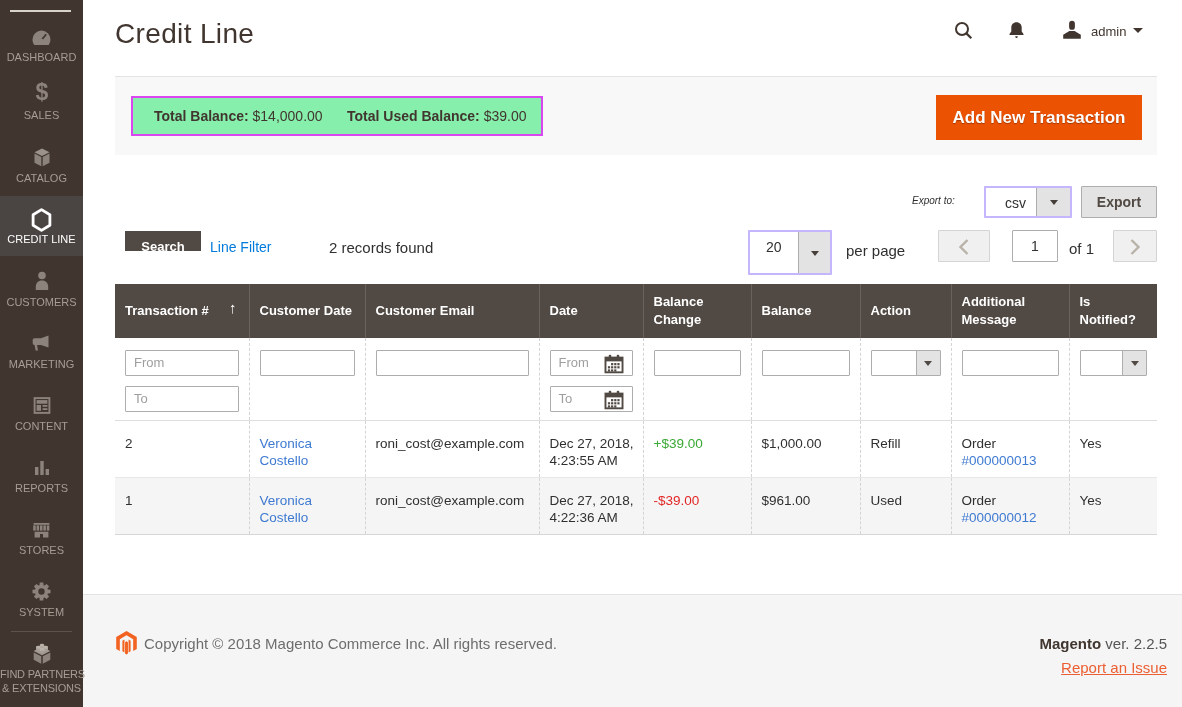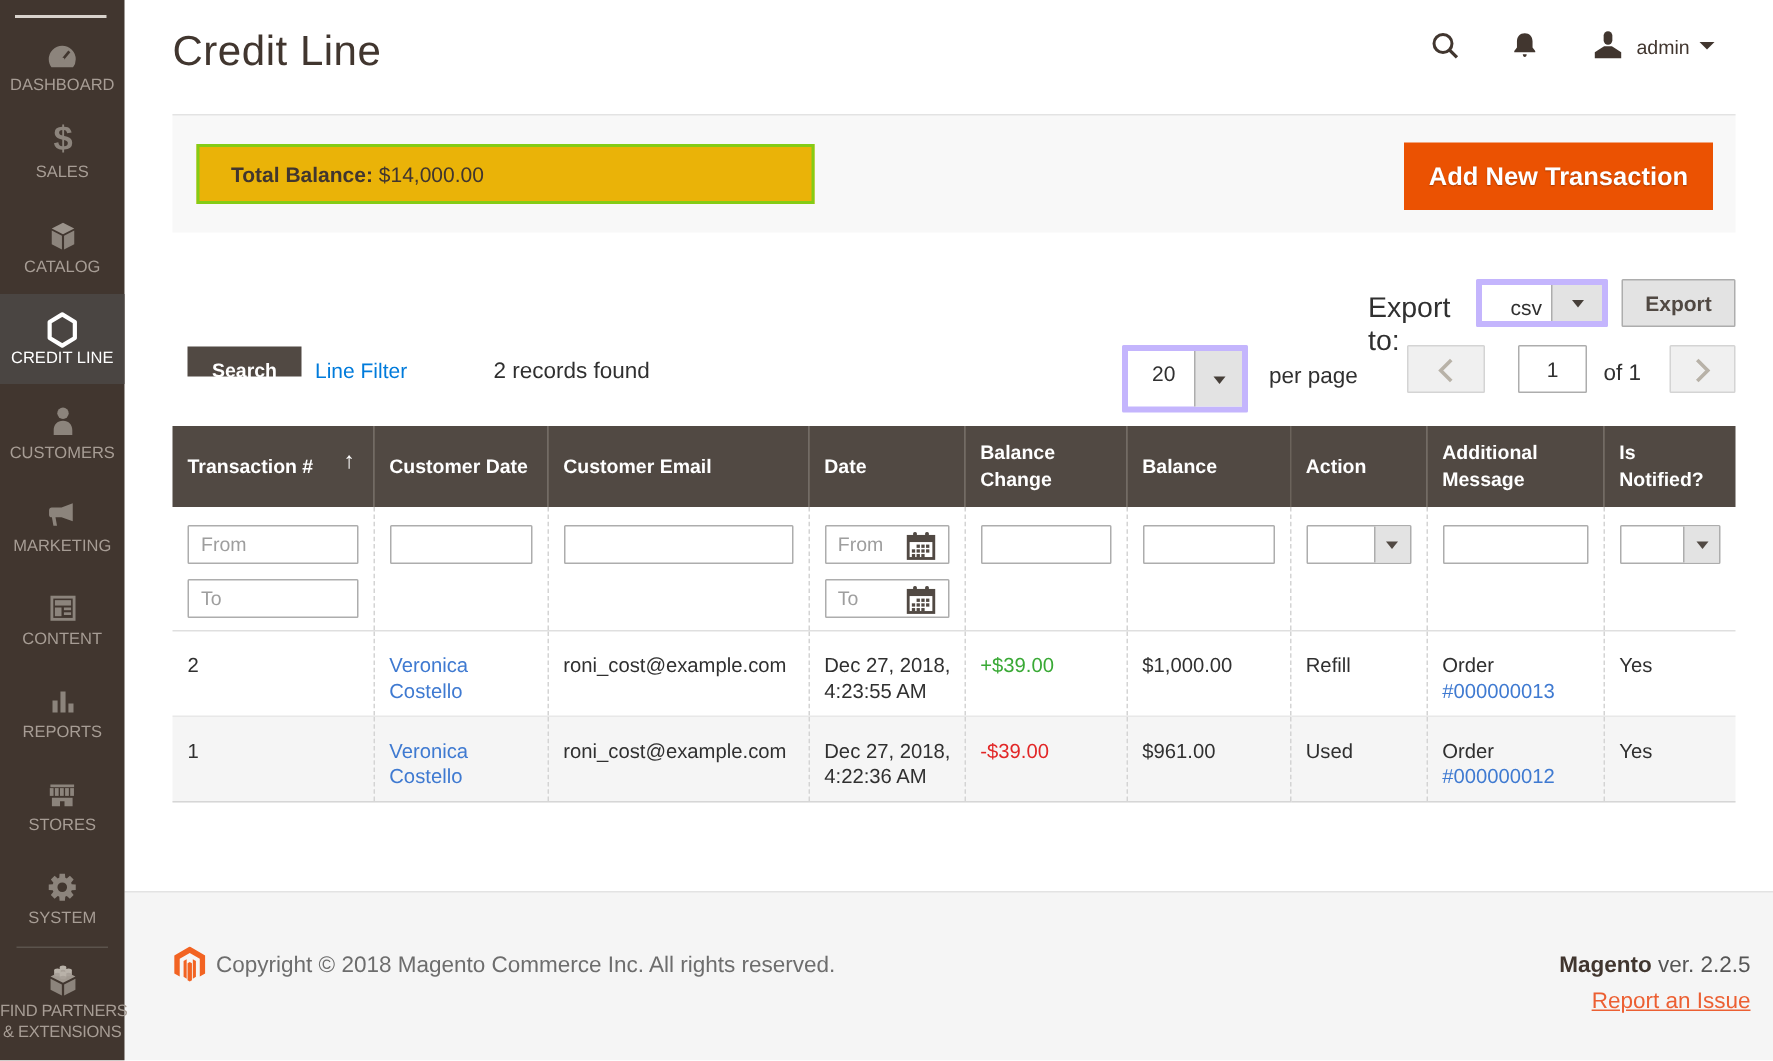--- a/index.html
+++ b/index.html
@@ -15,30 +15,30 @@
 .mi.cur { color:#fff; }
 #selblock { position:absolute; left:0; top:196px; width:83px; height:60px; background:#4a4542; }
 
 
 #title { position:absolute; left:115px; top:18px; font-size:28px; color:#41362f; letter-spacing:.35px; }
 #admintxt { position:absolute; left:1091px; top:24px; font-size:13px; color:#41362f; }
 #caret { position:absolute; left:1133px; top:28px; width:0; height:0; border-left:5px solid transparent; border-right:5px solid transparent; border-top:5px solid #41362f; }
 
 
 #band { position:absolute; left:115px; top:76px; width:1042px; height:79px; background:#f8f8f8; border-top:1px solid #e3e3e3; }
-#totalbox { position:absolute; left:131px; top:96px; width:412px; height:40px; background:#eab308; border:2px solid #84cc16; font-size:14px; color:#41362f; line-height:36px; }
+#totalbox { position:absolute; left:131px; top:96px; width:412px; height:40px; background:#86efac; border:2px solid #d946ef; font-size:14px; color:#41362f; line-height:36px; }
 #totalbox b { font-weight:bold; }
 #totalbox .t1 { position:absolute; left:21px; }
 #totalbox .t2 { position:absolute; left:214px; }
 #addbtn { position:absolute; left:936px; top:95px; width:206px; height:45px; background:#eb5202; color:#ffffff; font-size:17px; font-weight:bold; text-align:center; line-height:45px; text-shadow:0 1px 1px rgba(60,20,0,.4); }
 
 
-.lbl14 { font-size:19px; color:#303030; }
+.lbl14 { font-size:10px; color:#303030;font-style:italic; }
 #exportto { position:absolute; left:912px; top:195px; width:62px; }
-.selbox { position:absolute; background:#fff; border:4px solid #c4b5fd; border-radius:1px; font-size:14px; color:#303030; }
+.selbox { position:absolute; background:#fff; border:2px solid #c4b5fd; border-radius:1px; font-size:14px; color:#303030; }
 .selbox .arr { position:absolute; right:0; top:0; bottom:0; background:#e3e3e3; border-left:1px solid #adadad; }
 .selbox .arr:after { content:""; position:absolute; left:50%; top:50%; margin:-2px 0 0 -4px; border-left:4px solid transparent; border-right:4px solid transparent; border-top:5px solid #463f39; }
 #csvsel { left:984px; top:186px; width:88px; height:32px; line-height:30px; }
 #csvsel .txt { position:absolute; left:19px; }
 #csvsel .arr { width:34px; }
 #exportbtn { position:absolute; left:1081px; top:186px; width:76px; height:32px; background:#e3e3e3; border:1px solid #adadad; border-radius:1px; font-size:14px; font-weight:bold; color:#514943; text-align:center; line-height:30px; }
 
 
 #searchbtn { position:absolute; left:115px; top:231px; width:76px; height:20px; background:#514943; color:#fff; font-size:13px; font-weight:bold; text-align:center; line-height:32px;margin-left:10px;  }
 #resetf { position:absolute; left:210px; top:239px; font-size:14px; color:#007bdb; text-decoration:none; }
@@ -175,20 +175,21 @@
 <svg class="abs" style="left:1062px; top:20px;" width="20" height="20" viewBox="0 0 20 20">
     <rect x="7.1" y="0.8" width="5.8" height="9" rx="2.9" fill="#41362f"></rect>
     <path fill="#41362f" d="M1.2 14.8 L7.4 10.9 H12.6 L18.8 14.8 V18.8 H1.2 Z"></path>
   </svg>
 <div id="admintxt">admin</div>
 <div id="caret"></div>
 
 <div id="band"></div>
 <div id="totalbox">
   <span class="t1"><b>Total Balance:</b> $14,000.00</span>
+  <span class="t2"><b>Total Used Balance:</b> $39.00</span>
 </div>
 <div id="addbtn">Add New Transaction</div>
 
 <div id="exportto" class="lbl14">Export to:</div>
 <div class="selbox" id="csvsel">
     <span class="txt">csv</span>
     <span class="arr"></span>
   </div>
 <div id="exportbtn">Export</div>
 

